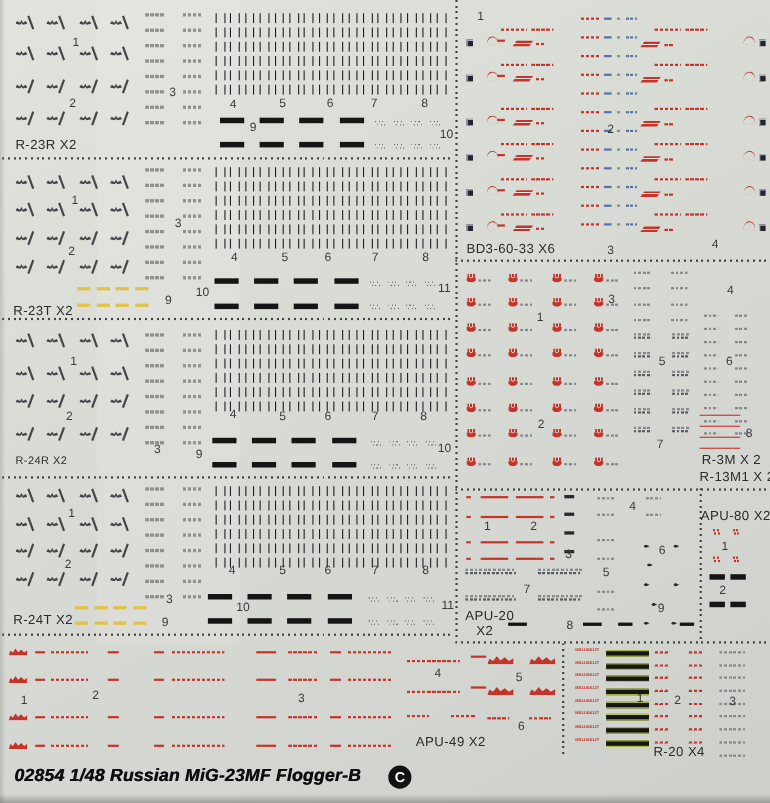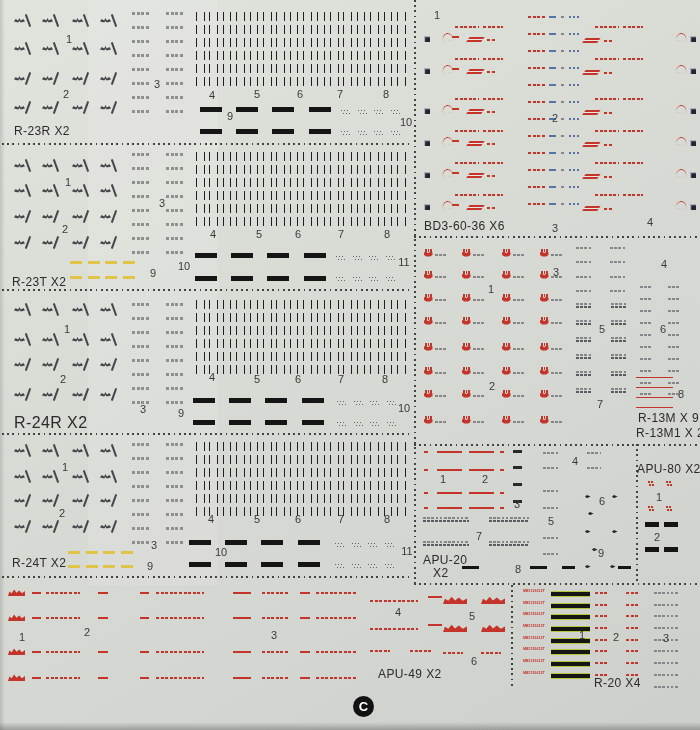--- a/index.html
+++ b/index.html
@@ -569,21 +569,21 @@
       <div style="position: absolute; left: 386.5px; top: 401px; width: 9px; height: 1.4px; background: repeating-linear-gradient(90deg, rgb(99, 101, 106) 0px, rgb(99, 101, 106) 1px, rgba(0, 0, 0, 0) 1px, rgba(0, 0, 0, 0) 3.2px);"></div>
       <div style="position: absolute; left: 388.5px; top: 404px; width: 9px; height: 1.4px; background: repeating-linear-gradient(90deg, rgb(99, 101, 106) 0px, rgb(99, 101, 106) 1px, rgba(0, 0, 0, 0) 1px, rgba(0, 0, 0, 0) 3.2px);"></div>
       <div style="position: absolute; left: 337px; top: 422px; width: 9px; height: 1.4px; background: repeating-linear-gradient(90deg, rgb(99, 101, 106) 0px, rgb(99, 101, 106) 1px, rgba(0, 0, 0, 0) 1px, rgba(0, 0, 0, 0) 3.2px);"></div>
       <div style="position: absolute; left: 339px; top: 425px; width: 9px; height: 1.4px; background: repeating-linear-gradient(90deg, rgb(99, 101, 106) 0px, rgb(99, 101, 106) 1px, rgba(0, 0, 0, 0) 1px, rgba(0, 0, 0, 0) 3.2px);"></div>
       <div style="position: absolute; left: 353.5px; top: 422px; width: 9px; height: 1.4px; background: repeating-linear-gradient(90deg, rgb(99, 101, 106) 0px, rgb(99, 101, 106) 1px, rgba(0, 0, 0, 0) 1px, rgba(0, 0, 0, 0) 3.2px);"></div>
       <div style="position: absolute; left: 355.5px; top: 425px; width: 9px; height: 1.4px; background: repeating-linear-gradient(90deg, rgb(99, 101, 106) 0px, rgb(99, 101, 106) 1px, rgba(0, 0, 0, 0) 1px, rgba(0, 0, 0, 0) 3.2px);"></div>
       <div style="position: absolute; left: 370px; top: 422px; width: 9px; height: 1.4px; background: repeating-linear-gradient(90deg, rgb(99, 101, 106) 0px, rgb(99, 101, 106) 1px, rgba(0, 0, 0, 0) 1px, rgba(0, 0, 0, 0) 3.2px);"></div>
       <div style="position: absolute; left: 372px; top: 425px; width: 9px; height: 1.4px; background: repeating-linear-gradient(90deg, rgb(99, 101, 106) 0px, rgb(99, 101, 106) 1px, rgba(0, 0, 0, 0) 1px, rgba(0, 0, 0, 0) 3.2px);"></div>
       <div style="position: absolute; left: 386.5px; top: 422px; width: 9px; height: 1.4px; background: repeating-linear-gradient(90deg, rgb(99, 101, 106) 0px, rgb(99, 101, 106) 1px, rgba(0, 0, 0, 0) 1px, rgba(0, 0, 0, 0) 3.2px);"></div>
       <div style="position: absolute; left: 388.5px; top: 425px; width: 9px; height: 1.4px; background: repeating-linear-gradient(90deg, rgb(99, 101, 106) 0px, rgb(99, 101, 106) 1px, rgba(0, 0, 0, 0) 1px, rgba(0, 0, 0, 0) 3.2px);"></div>
-      <div class="sec-label" style="position: absolute; left: 14px; top: 414px; font-size: 16px; color: rgb(43, 43, 43); white-space: nowrap; letter-spacing: 0.4px;">R-24R X2</div>
+      <div class="sec-label" style="position: absolute; left: 14px; top: 414px; font-size: 10px; color: rgb(43, 43, 43); white-space: nowrap; letter-spacing: 0.4px;">R-24R X2</div>
       <div class="part-num" style="position: absolute; left: 67px; top: 329px; font-size: 11px; color: rgb(58, 58, 60); white-space: nowrap; transform: translate(-50%, -50%);">1</div>
       <div class="part-num" style="position: absolute; left: 63px; top: 379px; font-size: 11px; color: rgb(58, 58, 60); white-space: nowrap; transform: translate(-50%, -50%);">2</div>
       <div class="part-num" style="position: absolute; left: 143px; top: 409px; font-size: 11px; color: rgb(58, 58, 60); white-space: nowrap; transform: translate(-50%, -50%);">3</div>
       <div class="part-num" style="position: absolute; left: 212px; top: 377px; font-size: 11px; color: rgb(58, 58, 60); white-space: nowrap; transform: translate(-50%, -50%);">4</div>
       <div class="part-num" style="position: absolute; left: 257px; top: 379px; font-size: 11px; color: rgb(58, 58, 60); white-space: nowrap; transform: translate(-50%, -50%);">5</div>
       <div class="part-num" style="position: absolute; left: 298px; top: 379px; font-size: 11px; color: rgb(58, 58, 60); white-space: nowrap; transform: translate(-50%, -50%);">6</div>
       <div class="part-num" style="position: absolute; left: 341px; top: 379px; font-size: 11px; color: rgb(58, 58, 60); white-space: nowrap; transform: translate(-50%, -50%);">7</div>
       <div class="part-num" style="position: absolute; left: 385px; top: 379px; font-size: 11px; color: rgb(58, 58, 60); white-space: nowrap; transform: translate(-50%, -50%);">8</div>
       <div class="part-num" style="position: absolute; left: 181px; top: 413px; font-size: 11px; color: rgb(58, 58, 60); white-space: nowrap; transform: translate(-50%, -50%);">9</div>
       <div class="part-num" style="position: absolute; left: 404px; top: 408px; font-size: 11px; color: rgb(58, 58, 60); white-space: nowrap; transform: translate(-50%, -50%);">10</div>
@@ -894,21 +894,21 @@
       <div style="position: absolute; left: 561px; top: 169px; width: 4px; height: 2.2px; background: repeating-linear-gradient(90deg, rgb(132, 134, 138) 0px, rgb(132, 134, 138) 2.6px, rgba(0, 0, 0, 0) 2.6px, rgba(0, 0, 0, 0) 4.2px);"></div>
       <div style="position: absolute; left: 569px; top: 169px; width: 10px; height: 2.4px; background: repeating-linear-gradient(90deg, rgb(88, 115, 163) 0px, rgb(88, 115, 163) 2.4px, rgba(0, 0, 0, 0) 2.4px, rgba(0, 0, 0, 0) 4px);"></div>
       <div style="position: absolute; left: 528px; top: 186px; width: 18px; height: 2.4px; background: repeating-linear-gradient(90deg, rgb(197, 52, 42) 0px, rgb(197, 52, 42) 3px, rgba(0, 0, 0, 0) 3px, rgba(0, 0, 0, 0) 4.6px);"></div>
       <div style="position: absolute; left: 549px; top: 186px; width: 7px; height: 2.4px; background: rgb(88, 115, 163);"></div>
       <div style="position: absolute; left: 561px; top: 186px; width: 4px; height: 2.2px; background: repeating-linear-gradient(90deg, rgb(132, 134, 138) 0px, rgb(132, 134, 138) 2.6px, rgba(0, 0, 0, 0) 2.6px, rgba(0, 0, 0, 0) 4.2px);"></div>
       <div style="position: absolute; left: 569px; top: 186px; width: 10px; height: 2.4px; background: repeating-linear-gradient(90deg, rgb(88, 115, 163) 0px, rgb(88, 115, 163) 2.4px, rgba(0, 0, 0, 0) 2.4px, rgba(0, 0, 0, 0) 4px);"></div>
       <div style="position: absolute; left: 528px; top: 203px; width: 18px; height: 2.4px; background: repeating-linear-gradient(90deg, rgb(197, 52, 42) 0px, rgb(197, 52, 42) 3px, rgba(0, 0, 0, 0) 3px, rgba(0, 0, 0, 0) 4.6px);"></div>
       <div style="position: absolute; left: 549px; top: 203px; width: 7px; height: 2.4px; background: rgb(88, 115, 163);"></div>
       <div style="position: absolute; left: 561px; top: 203px; width: 4px; height: 2.2px; background: repeating-linear-gradient(90deg, rgb(132, 134, 138) 0px, rgb(132, 134, 138) 2.6px, rgba(0, 0, 0, 0) 2.6px, rgba(0, 0, 0, 0) 4.2px);"></div>
       <div style="position: absolute; left: 569px; top: 203px; width: 10px; height: 2.4px; background: repeating-linear-gradient(90deg, rgb(88, 115, 163) 0px, rgb(88, 115, 163) 2.4px, rgba(0, 0, 0, 0) 2.4px, rgba(0, 0, 0, 0) 4px);"></div>
-      <div class="sec-label" style="position: absolute; left: 424px; top: 219px; font-size: 12px; color: rgb(43, 43, 43); white-space: nowrap; letter-spacing: 0.4px;">BD3-60-36 X6</div>
+      <div class="sec-label" style="position: absolute; left: 424px; top: 219px; font-size: 12px; color: rgb(43, 43, 43); white-space: nowrap; letter-spacing: 0.4px;">BD3-60-33 X6</div>
       <div class="part-num" style="position: absolute; left: 437px; top: 15px; font-size: 11px; color: rgb(58, 58, 60); white-space: nowrap; transform: translate(-50%, -50%);">1</div>
       <div class="part-num" style="position: absolute; left: 555px; top: 118px; font-size: 11px; color: rgb(58, 58, 60); white-space: nowrap; transform: translate(-50%, -50%);">2</div>
       <div class="part-num" style="position: absolute; left: 555px; top: 228px; font-size: 11px; color: rgb(58, 58, 60); white-space: nowrap; transform: translate(-50%, -50%);">3</div>
       <div class="part-num" style="position: absolute; left: 650px; top: 222px; font-size: 11px; color: rgb(58, 58, 60); white-space: nowrap; transform: translate(-50%, -50%);">4</div>
       <div style="position: absolute; left: 425px; top: 249px; width: 7px; height: 3px; background: repeating-linear-gradient(90deg, rgb(197, 52, 42) 0px, rgb(197, 52, 42) 1.7px, rgba(0, 0, 0, 0) 1.7px, rgba(0, 0, 0, 0) 2.7px);"></div>
       <div style="position: absolute; left: 424px; top: 251.6px; width: 8.5px; height: 5px; background: rgb(197, 52, 42); clip-path: polygon(0px 18%, 22% 0px, 50% 32%, 78% 0px, 100% 18%, 100% 66%, 72% 100%, 28% 100%, 0px 66%);"></div>
       <div style="position: absolute; left: 435px; top: 253.5px; width: 11px; height: 2.2px; background: repeating-linear-gradient(90deg, rgb(132, 134, 138) 0px, rgb(132, 134, 138) 2.6px, rgba(0, 0, 0, 0) 2.6px, rgba(0, 0, 0, 0) 4.2px);"></div>
       <div style="position: absolute; left: 463px; top: 249px; width: 7px; height: 3px; background: repeating-linear-gradient(90deg, rgb(197, 52, 42) 0px, rgb(197, 52, 42) 1.7px, rgba(0, 0, 0, 0) 1.7px, rgba(0, 0, 0, 0) 2.7px);"></div>
       <div style="position: absolute; left: 462px; top: 251.6px; width: 8.5px; height: 5px; background: rgb(197, 52, 42); clip-path: polygon(0px 18%, 22% 0px, 50% 32%, 78% 0px, 100% 18%, 100% 66%, 72% 100%, 28% 100%, 0px 66%);"></div>
       <div style="position: absolute; left: 473px; top: 253.5px; width: 11px; height: 2.2px; background: repeating-linear-gradient(90deg, rgb(132, 134, 138) 0px, rgb(132, 134, 138) 2.6px, rgba(0, 0, 0, 0) 2.6px, rgba(0, 0, 0, 0) 4.2px);"></div>
@@ -1051,21 +1051,21 @@
       <div style="position: absolute; left: 640px; top: 370px; width: 13px; height: 2.2px; background: repeating-linear-gradient(90deg, rgb(132, 134, 138) 0px, rgb(132, 134, 138) 2.6px, rgba(0, 0, 0, 0) 2.6px, rgba(0, 0, 0, 0) 4.2px);"></div>
       <div style="position: absolute; left: 668px; top: 370px; width: 13px; height: 2.2px; background: repeating-linear-gradient(90deg, rgb(132, 134, 138) 0px, rgb(132, 134, 138) 2.6px, rgba(0, 0, 0, 0) 2.6px, rgba(0, 0, 0, 0) 4.2px);"></div>
       <div style="position: absolute; left: 640px; top: 382px; width: 13px; height: 2.2px; background: repeating-linear-gradient(90deg, rgb(132, 134, 138) 0px, rgb(132, 134, 138) 2.6px, rgba(0, 0, 0, 0) 2.6px, rgba(0, 0, 0, 0) 4.2px);"></div>
       <div style="position: absolute; left: 668px; top: 382px; width: 13px; height: 2.2px; background: repeating-linear-gradient(90deg, rgb(132, 134, 138) 0px, rgb(132, 134, 138) 2.6px, rgba(0, 0, 0, 0) 2.6px, rgba(0, 0, 0, 0) 4.2px);"></div>
       <div style="position: absolute; left: 640px; top: 393px; width: 13px; height: 2.2px; background: repeating-linear-gradient(90deg, rgb(132, 134, 138) 0px, rgb(132, 134, 138) 2.6px, rgba(0, 0, 0, 0) 2.6px, rgba(0, 0, 0, 0) 4.2px);"></div>
       <div style="position: absolute; left: 668px; top: 393px; width: 13px; height: 2.2px; background: repeating-linear-gradient(90deg, rgb(132, 134, 138) 0px, rgb(132, 134, 138) 2.6px, rgba(0, 0, 0, 0) 2.6px, rgba(0, 0, 0, 0) 4.2px);"></div>
       <div style="position: absolute; left: 636px; top: 377px; width: 37px; height: 1.3px; background: rgb(197, 52, 42);"></div>
       <div style="position: absolute; left: 636px; top: 387px; width: 37px; height: 1.3px; background: rgb(197, 52, 42);"></div>
       <div style="position: absolute; left: 636px; top: 397px; width: 37px; height: 1.3px; background: rgb(197, 52, 42);"></div>
       <div style="position: absolute; left: 636px; top: 407px; width: 37px; height: 1.3px; background: rgb(197, 52, 42);"></div>
-      <div class="sec-label" style="position: absolute; left: 638px; top: 411px; font-size: 12px; color: rgb(43, 43, 43); white-space: nowrap; letter-spacing: 0.4px;">R-13M X 9</div>
+      <div class="sec-label" style="position: absolute; left: 638px; top: 411px; font-size: 12px; color: rgb(43, 43, 43); white-space: nowrap; letter-spacing: 0.4px;">R-3M X 2</div>
       <div class="sec-label" style="position: absolute; left: 636px; top: 426px; font-size: 12px; color: rgb(43, 43, 43); white-space: nowrap; letter-spacing: 0.4px;">R-13M1 X 2</div>
       <div class="part-num" style="position: absolute; left: 491px; top: 289px; font-size: 11px; color: rgb(58, 58, 60); white-space: nowrap; transform: translate(-50%, -50%);">1</div>
       <div class="part-num" style="position: absolute; left: 492px; top: 386px; font-size: 11px; color: rgb(58, 58, 60); white-space: nowrap; transform: translate(-50%, -50%);">2</div>
       <div class="part-num" style="position: absolute; left: 556px; top: 272px; font-size: 11px; color: rgb(58, 58, 60); white-space: nowrap; transform: translate(-50%, -50%);">3</div>
       <div class="part-num" style="position: absolute; left: 664px; top: 264px; font-size: 11px; color: rgb(58, 58, 60); white-space: nowrap; transform: translate(-50%, -50%);">4</div>
       <div class="part-num" style="position: absolute; left: 602px; top: 329px; font-size: 11px; color: rgb(58, 58, 60); white-space: nowrap; transform: translate(-50%, -50%);">5</div>
       <div class="part-num" style="position: absolute; left: 663px; top: 329px; font-size: 11px; color: rgb(58, 58, 60); white-space: nowrap; transform: translate(-50%, -50%);">6</div>
       <div class="part-num" style="position: absolute; left: 600px; top: 404px; font-size: 11px; color: rgb(58, 58, 60); white-space: nowrap; transform: translate(-50%, -50%);">7</div>
       <div class="part-num" style="position: absolute; left: 681px; top: 394px; font-size: 11px; color: rgb(58, 58, 60); white-space: nowrap; transform: translate(-50%, -50%);">8</div>
       <div style="position: absolute; left: 424px; top: 451px; width: 4px; height: 2.4px; background: rgb(197, 52, 42);"></div>
@@ -1241,19 +1241,20 @@
       <div style="position: absolute; left: 654px; top: 650px; width: 24px; height: 2.2px; background: repeating-linear-gradient(90deg, rgb(132, 134, 138) 0px, rgb(132, 134, 138) 2.6px, rgba(0, 0, 0, 0) 2.6px, rgba(0, 0, 0, 0) 4.2px);"></div>
       <div style="position: absolute; left: 654px; top: 662px; width: 24px; height: 2.2px; background: repeating-linear-gradient(90deg, rgb(132, 134, 138) 0px, rgb(132, 134, 138) 2.6px, rgba(0, 0, 0, 0) 2.6px, rgba(0, 0, 0, 0) 4.2px);"></div>
       <div style="position: absolute; left: 654px; top: 674px; width: 24px; height: 2.2px; background: repeating-linear-gradient(90deg, rgb(132, 134, 138) 0px, rgb(132, 134, 138) 2.6px, rgba(0, 0, 0, 0) 2.6px, rgba(0, 0, 0, 0) 4.2px);"></div>
       <div style="position: absolute; left: 654px; top: 686px; width: 24px; height: 2.2px; background: repeating-linear-gradient(90deg, rgb(132, 134, 138) 0px, rgb(132, 134, 138) 2.6px, rgba(0, 0, 0, 0) 2.6px, rgba(0, 0, 0, 0) 4.2px);"></div>
       <div class="sec-label" style="position: absolute; left: 594px; top: 676px; font-size: 12px; color: rgb(43, 43, 43); white-space: nowrap; letter-spacing: 0.4px;">R-20 X4</div>
       <div class="part-num" style="position: absolute; left: 582px; top: 635px; font-size: 11px; color: rgb(58, 58, 60); white-space: nowrap; transform: translate(-50%, -50%);">1</div>
       <div class="part-num" style="position: absolute; left: 616px; top: 637px; font-size: 11px; color: rgb(58, 58, 60); white-space: nowrap; transform: translate(-50%, -50%);">2</div>
       <div class="part-num" style="position: absolute; left: 666px; top: 638px; font-size: 11px; color: rgb(58, 58, 60); white-space: nowrap; transform: translate(-50%, -50%);">3</div>
     </div>
 
+  <div class="title">02854 1/48 Russian MiG-23MF Flogger-B</div>
   <div class="cmark">
       <span>C</span>
     </div>
 
   <div class="edge-l"></div>
   <div class="edge-b"></div>
 </div>
 
 </body></html>

